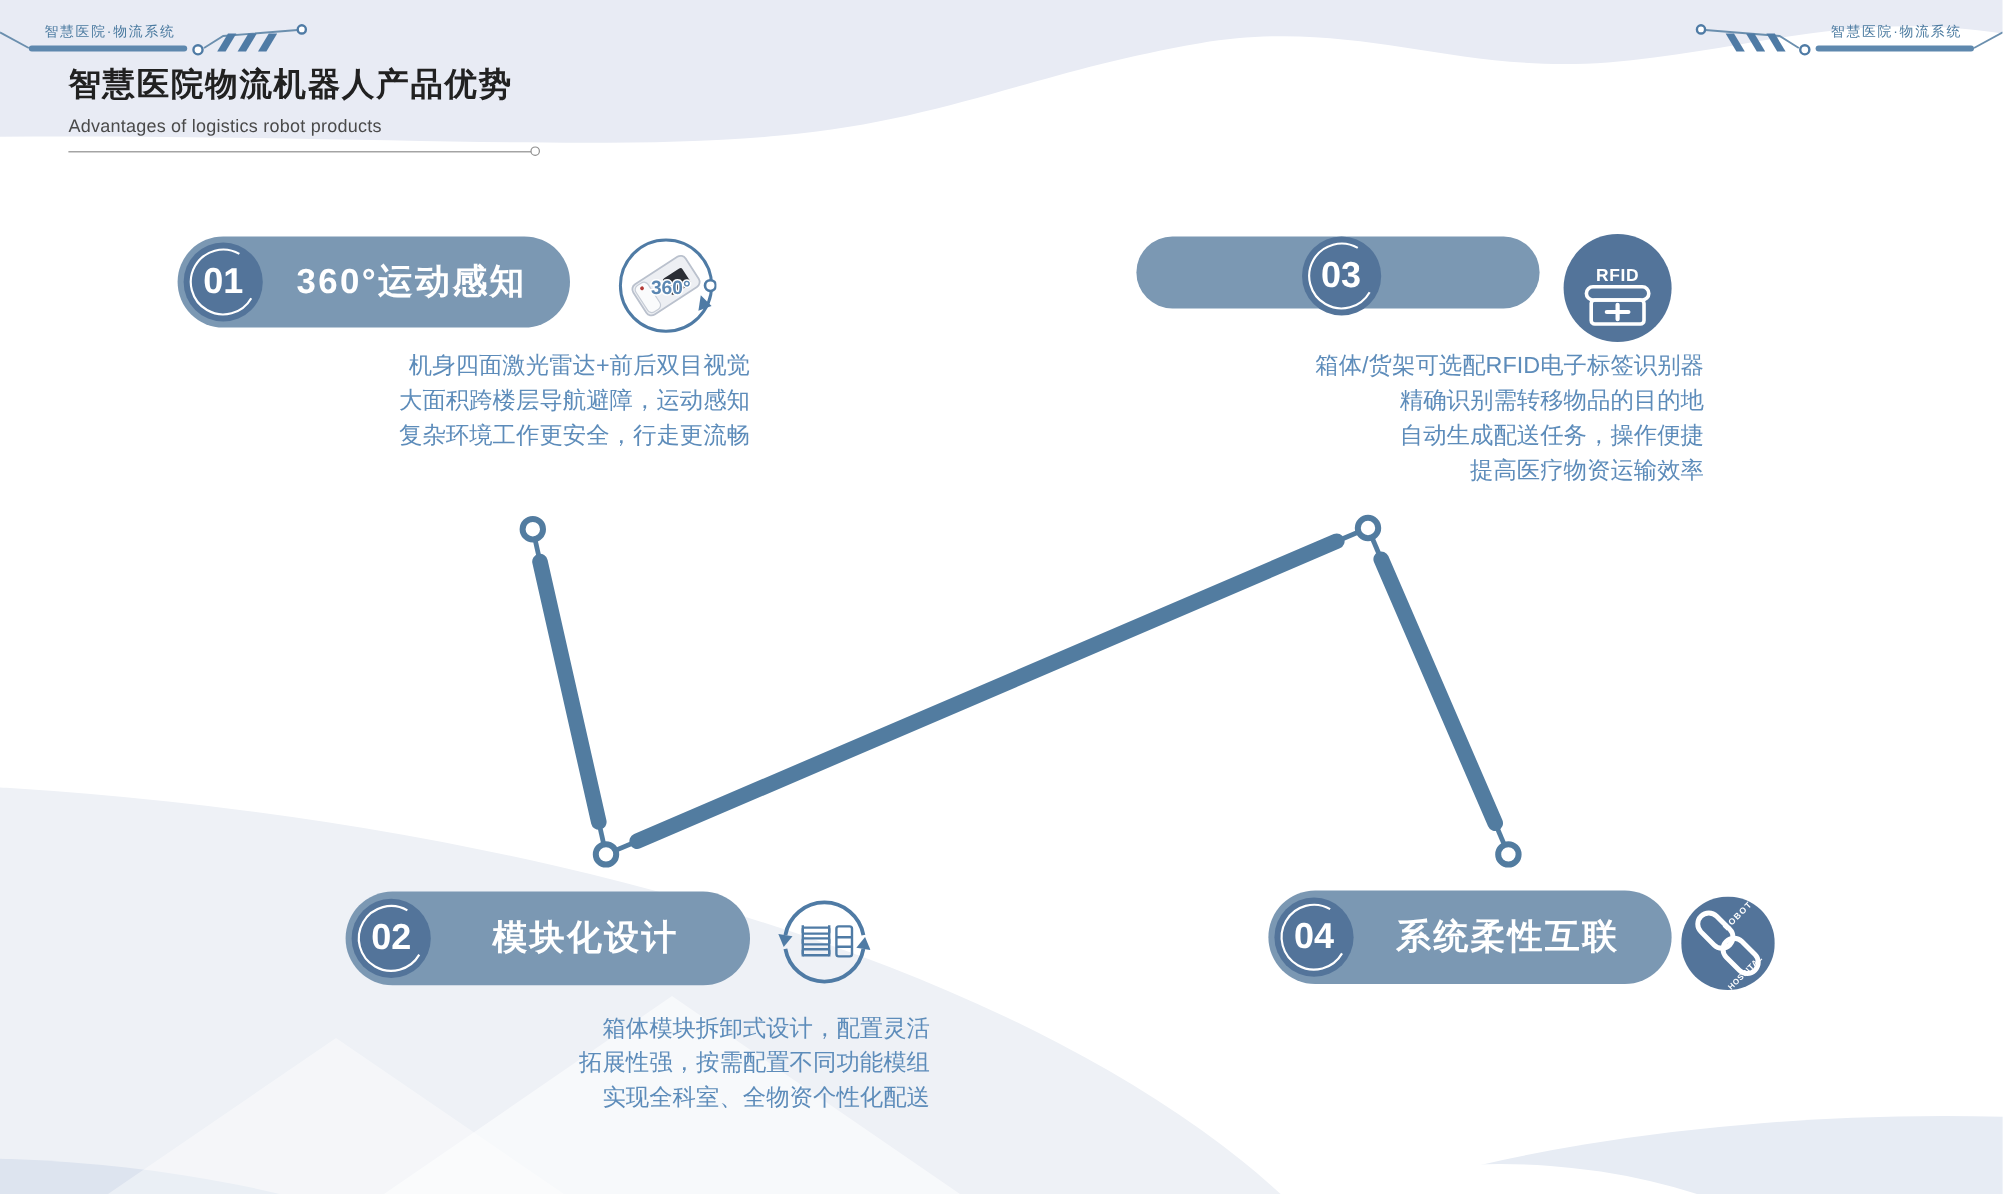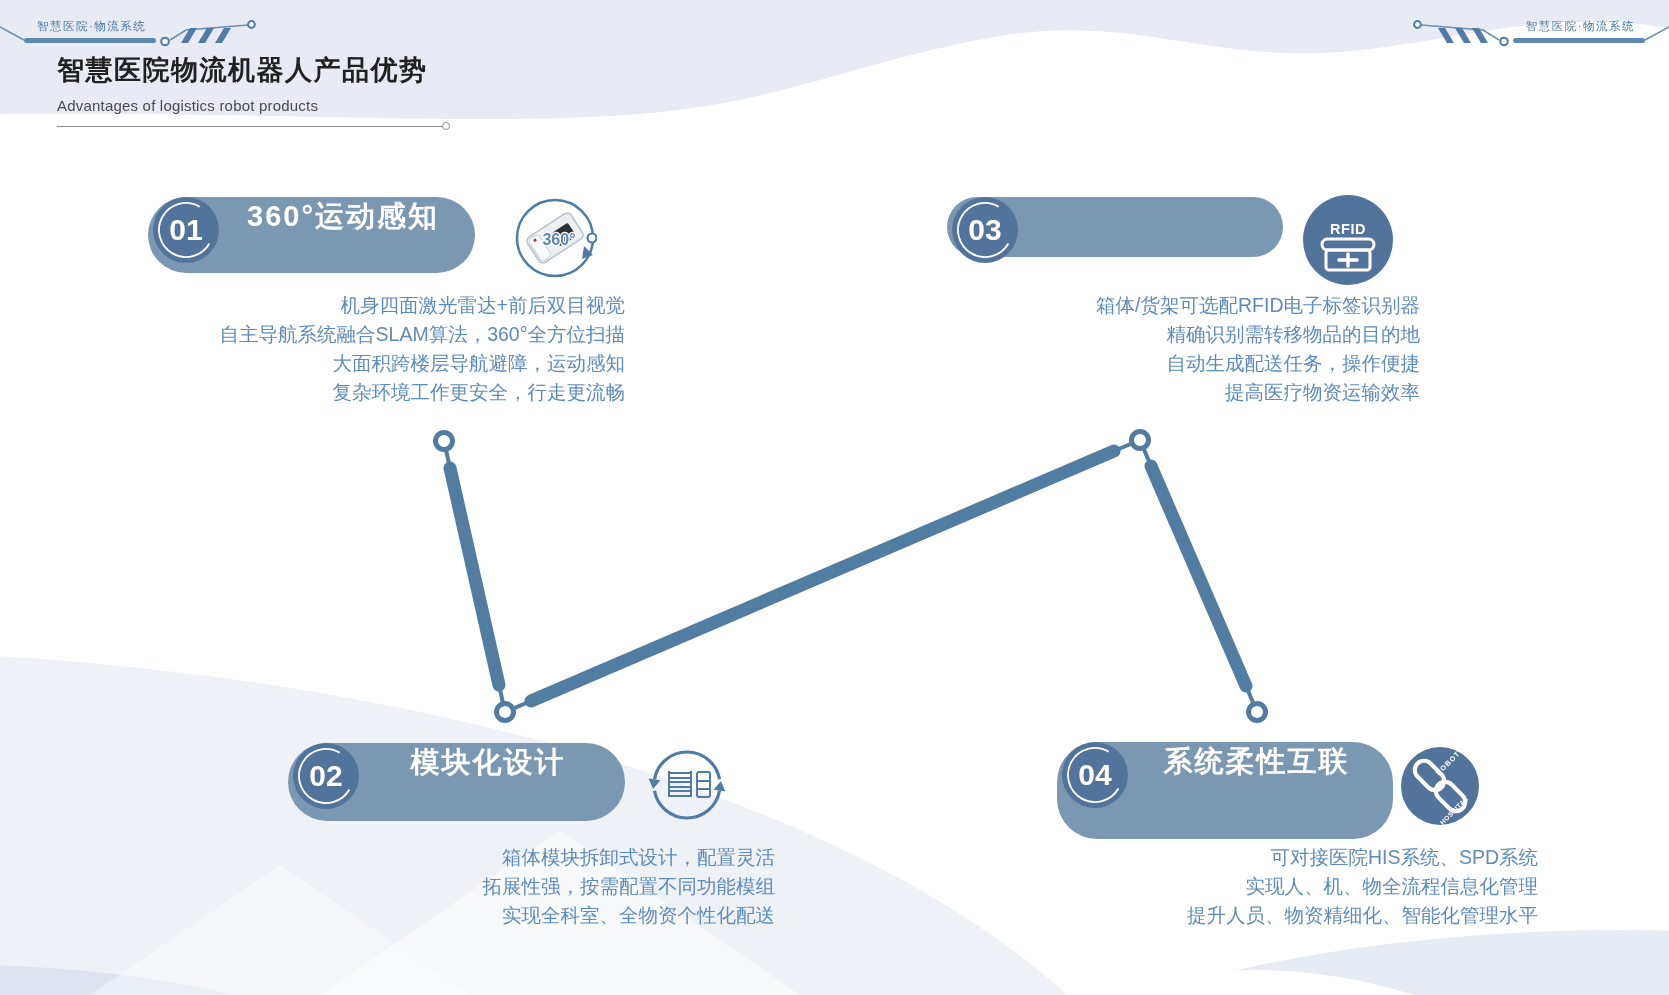--- a/index.html
+++ b/index.html
@@ -27,31 +27,31 @@
   #deco-right{right:0;transform:scaleX(-1);}
 
   
   #title-block{position:absolute;left:57px;top:52px;z-index:2;}
   #title-zh{font-size:27px;font-weight:bold;color:#212121;letter-spacing:1.5px;text-align:center;}
   #title-en{font-size:15px;color:#4a4a4a;margin-top:9px;letter-spacing:0.2px;}
   #title-underline{position:absolute;left:0px;top:74px;width:388px;border-top:1.5px solid #8e8e8e;}
   #title-underline-dot{position:absolute;left:385px;top:70px;width:8px;height:8px;border:1.5px solid #8e8e8e;border-radius:50%;background:#fff;}
 
   
-  .pill{position:absolute;display:flex;background:var(--pill);border-radius:40px;z-index:2;}
+  .pill{position:absolute;display:flex;align-items:center;background:var(--pill);border-radius:40px;z-index:2;}
   .pill .num{position:relative;flex:0 0 auto;width:66px;height:66px;margin-left:5px;border-radius:50%;
              background:var(--pilldark);display:flex;align-items:center;justify-content:center;
              color:#fff;font-weight:bold;font-size:30px;}
   .pill .num svg{position:absolute;left:0;top:0;}
   .pill .num span{position:relative;}
   .pill .label{flex:1;text-align:center;color:#fff;font-weight:bold;font-size:29px;letter-spacing:2px;padding-right:8px;white-space:nowrap;}
   #pill-01{left:148px;top:197px;width:327px;height:76px;}
   #pill-02{left:288px;top:743px;width:337px;height:78px;}
   #pill-03{left:947px;top:197px;width:336px;height:60px;flex-direction:column;}
-  #pill-04{left:1057px;top:742px;width:336px;height:97px;}
+  #pill-04{left:1057px;top:742px;width:336px;height:78px;}
 
   
   .sec-icon{position:absolute;z-index:2;}
   #icon-360{left:513px;top:196px;}
   #icon-modules{left:645px;top:743px;}
   #icon-rfid{left:1302px;top:194px;}
   #icon-chain{left:1401px;top:747px;}
 
   
   .desc{position:absolute;width:520px;text-align:right;color:var(--bodytext);
@@ -143,21 +143,20 @@
       <rect x="18" y="29" width="12" height="26" rx="4" fill="#fafbfc" stroke="#c6ccd6" stroke-width="1"></rect>
       <rect x="42" y="36" width="19" height="16" rx="2" fill="#2b2e35"></rect>
       <circle cx="24" cy="33" r="1.6" fill="#b33a36"></circle>
     </g>
     <text x="46" y="49" text-anchor="middle" font-size="16" font-weight="bold" fill="#5b87b2" style="paint-order:stroke;stroke:#ffffff;stroke-width:2.5">360°</text>
     <polygon points="69,63 80,59 71,50" fill="#4f7ba5"></polygon>
     <circle cx="79" cy="42" r="4.5" fill="#fff" stroke="#4f7ba5" stroke-width="2.2"></circle>
   </svg>
   <div class="desc" id="desc-01">
     <div>机身四面激光雷达+前后双目视觉</div>
-    <div>自主导航系统融合SLAM算法，360°全方位扫描</div>
     <div>大面积跨楼层导航避障，运动感知</div>
     <div>复杂环境工作更安全，行走更流畅</div>
   </div>
 
   <div class="pill" id="pill-03">
     <div class="num">
       <svg width="66" height="66" viewBox="0 0 66 66">
         <circle cx="33" cy="33" r="27" fill="none" stroke="#ffffff" stroke-width="1.8" stroke-dasharray="127 42.6" transform="rotate(30 33 33)"></circle>
       </svg>
       <span>03</span>
@@ -220,19 +219,14 @@
   </div>
   <svg class="sec-icon" id="icon-chain" width="78" height="78" viewBox="0 0 76 76">
     <circle cx="38" cy="38" r="38" fill="#53749a"></circle>
     <g transform="rotate(45 38 38)" stroke="#ffffff" stroke-width="4" fill="none">
       <rect x="7" y="29" width="33" height="18" rx="9"></rect>
       <rect x="36" y="29" width="33" height="18" rx="9"></rect>
     </g>
     <text x="46" y="18" text-anchor="middle" font-size="7" font-weight="bold" letter-spacing="1" fill="#ffffff" transform="rotate(-45 46 16)">ROBOT</text>
     <text x="52" y="64" text-anchor="middle" font-size="6.5" font-weight="bold" letter-spacing="0.5" fill="#ffffff" transform="rotate(-45 52 62)">HOSPITAL</text>
   </svg>
-  <div class="desc" id="desc-04">
-    <div>可对接医院HIS系统、SPD系统</div>
-    <div>实现人、机、物全流程信息化管理</div>
-    <div>提升人员、物资精细化、智能化管理水平</div>
-  </div>
 
 </div>
 
 </body></html>

